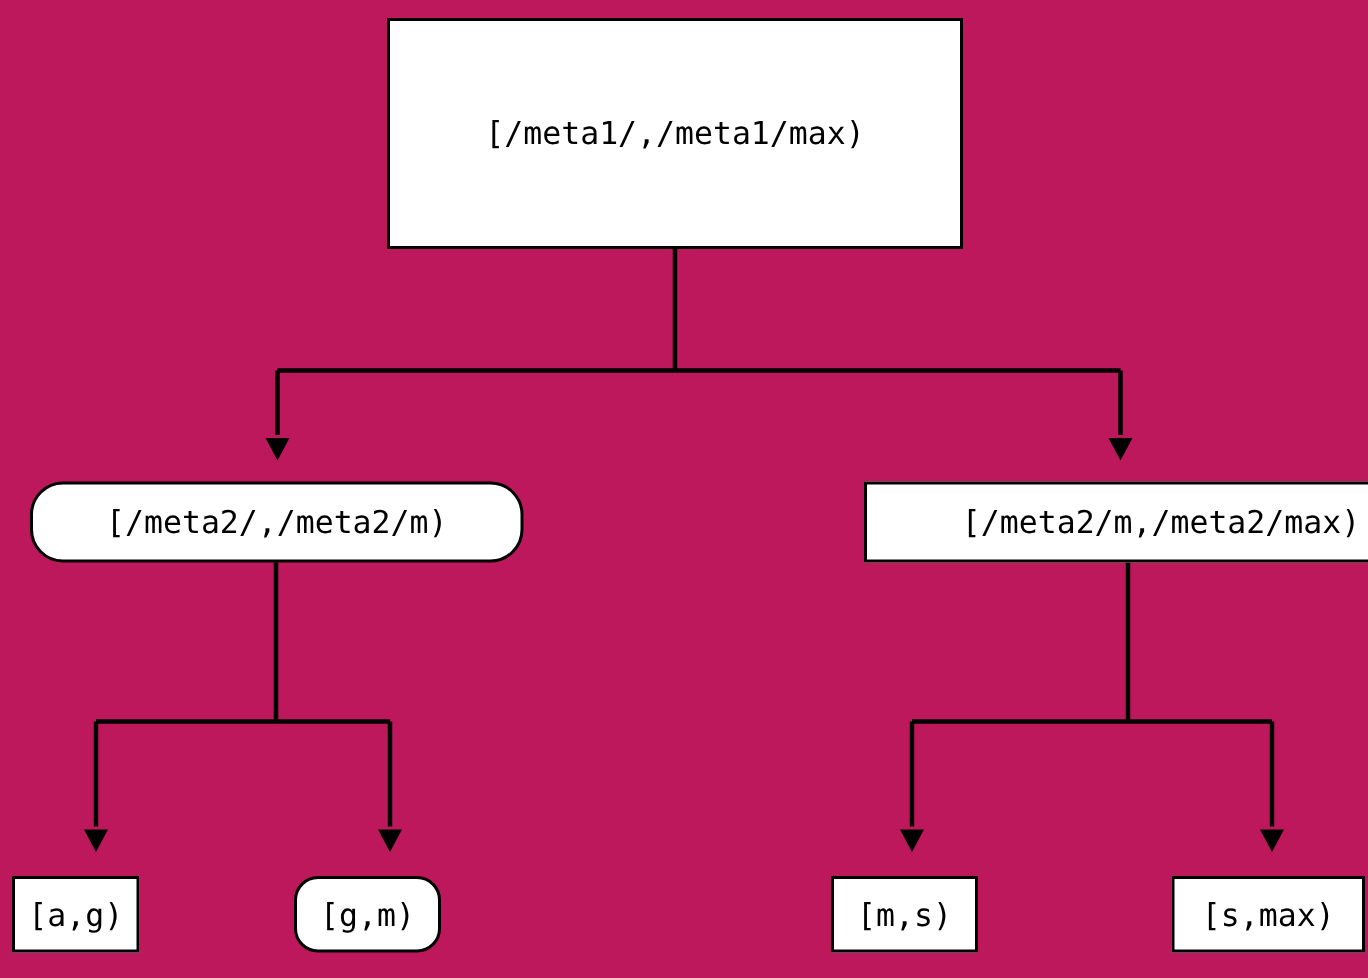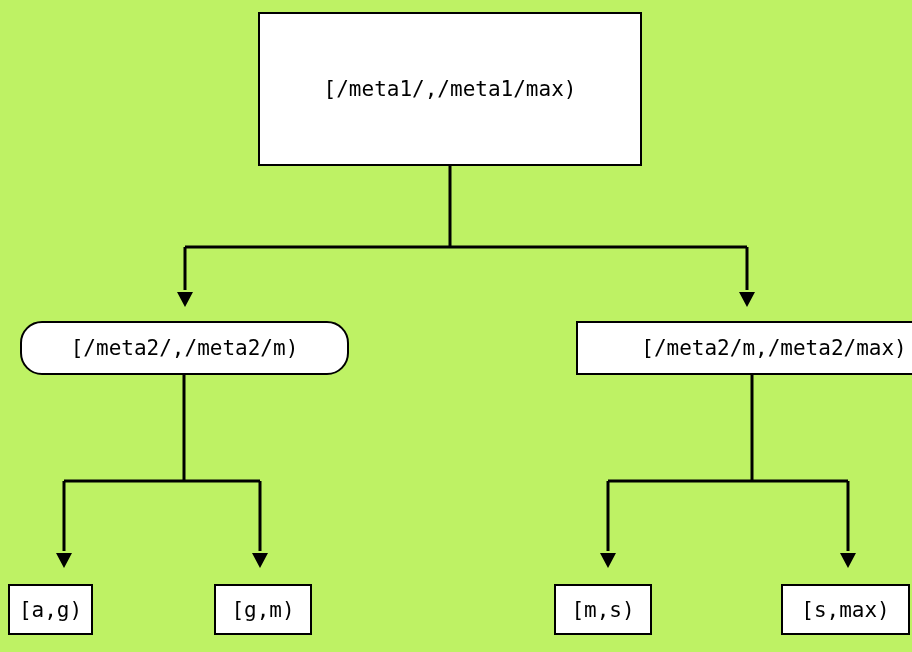--- a/index.html
+++ b/index.html
@@ -8,21 +8,21 @@
     padding: 0;
     background: #ffffff;
   }
   body {
     font-family: "DejaVu Sans Mono", monospace;
   }
   #diagram-root {
     position: relative;
     width: 912px;
     height: 652px;
-    background: #bef264;
+    background: #be185d;
     overflow: hidden;
   }
   #tree-svg {
     position: absolute;
     left: 0;
     top: 0;
     width: 912px;
     height: 652px;
     display: block;
   }
@@ -63,21 +63,21 @@
     height: 54px;
   }
   .node-mid-left .node-label,
   .node-mid-right .node-label { font-size: 21px; }
   .node-leaf {
     top: 584px;
     height: 51px;
   }
   .node-leaf .node-label { font-size: 21px; }
   .node-leaf-1 { left: 8px;   width: 85px; }
-  .node-leaf-2 { left: 214px; width: 98px; }
+  .node-leaf-2 { left: 196px; width: 98px; border-radius: 16px; }
   .node-leaf-3 { left: 554px; width: 98px; }
   .node-leaf-4 { left: 781px; width: 129px; }
 </style>
 </head>
 <body>
 
 <div id="diagram-root">
 
   <svg id="tree-svg" viewBox="0 0 912 652" xmlns="http://www.w3.org/2000/svg">
     <defs>

